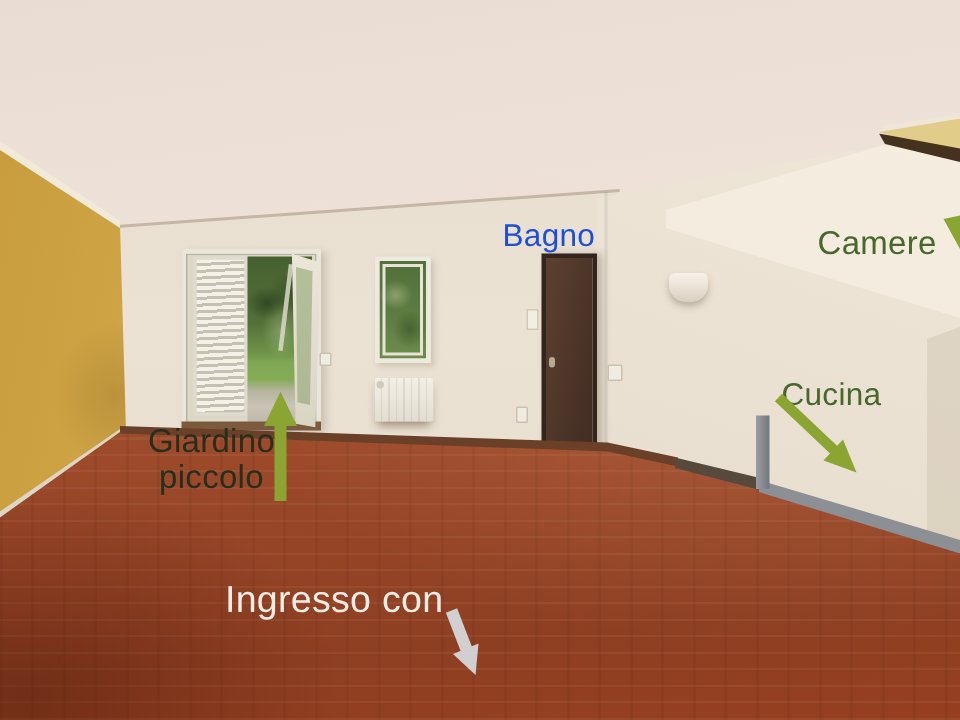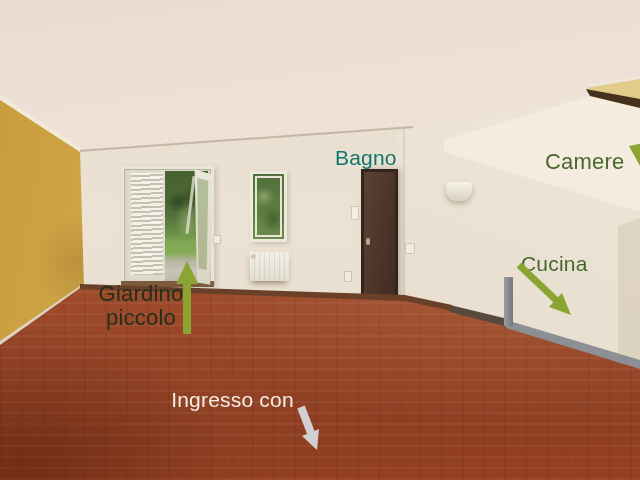--- a/index.html
+++ b/index.html
@@ -197,21 +197,21 @@
   .label{
     z-index:20;white-space:nowrap;
     font-family:"Liberation Sans",sans-serif;
     letter-spacing:.2px;
   }
   .label-bagno{left:335px;top:146px;font-size:21px;color:#47672c;}
   .label-camere{left:545px;top:149px;font-size:22px;color:#47672c;text-align:center;}
   .label-cucina{left:521px;top:252px;font-size:21px;color:#47672c;}
   .label-giardino{left:98px;top:282px;width:86px;text-align:center;font-size:22px;line-height:24px;color:#262e1d;}
   .label-giardino span,.label-ingresso span{position:static;display:block;}
-  .label-ingresso{left:150px;top:389px;width:165px;text-align:center;font-size:21px;line-height:22px;color:#f4ede5;}
+  .label-ingresso{left:150px;top:389px;width:165px;text-align:left;font-size:25px;line-height:22px;color:#f4ede5;}
   .arrow-overlay{z-index:21;left:0;top:0;pointer-events:none;}
 </style>
 </head>
 <body>
 
 <div class="photo">
 
   <div class="layer ceiling"></div>
   <div class="layer back-wall"></div>
   <div class="ceiling-crease"></div>
@@ -245,21 +245,21 @@
   </div>
   <div class="socket socket-a"></div>
   <div class="switch-bagno"></div>
   <div class="bagno-door">
     <div class="door-handle"></div>
   </div>
   <div class="socket socket-b"></div>
   <div class="socket socket-c"></div>
   <div class="sconce"></div>
 
-  <div class="label label-bagno" style="color: #0f766e; text-align: center;">Bagno</div>
+  <div class="label label-bagno" style="color: #1d4ed8; text-align: center;">Bagno</div>
   <div class="label label-camere" style="color: rgb(71, 103, 44);">Camere</div>
   <div class="label label-cucina" style="color: rgb(71, 103, 44);">Cucina</div>
   <div class="label label-giardino" style="color: rgb(38, 46, 29);">
     <span>Giardino</span>
     <span>piccolo</span>
   </div>
   <div class="label label-ingresso" style="color: rgb(244, 237, 229);">
     <span>Ingresso con</span>
   </div>
 

